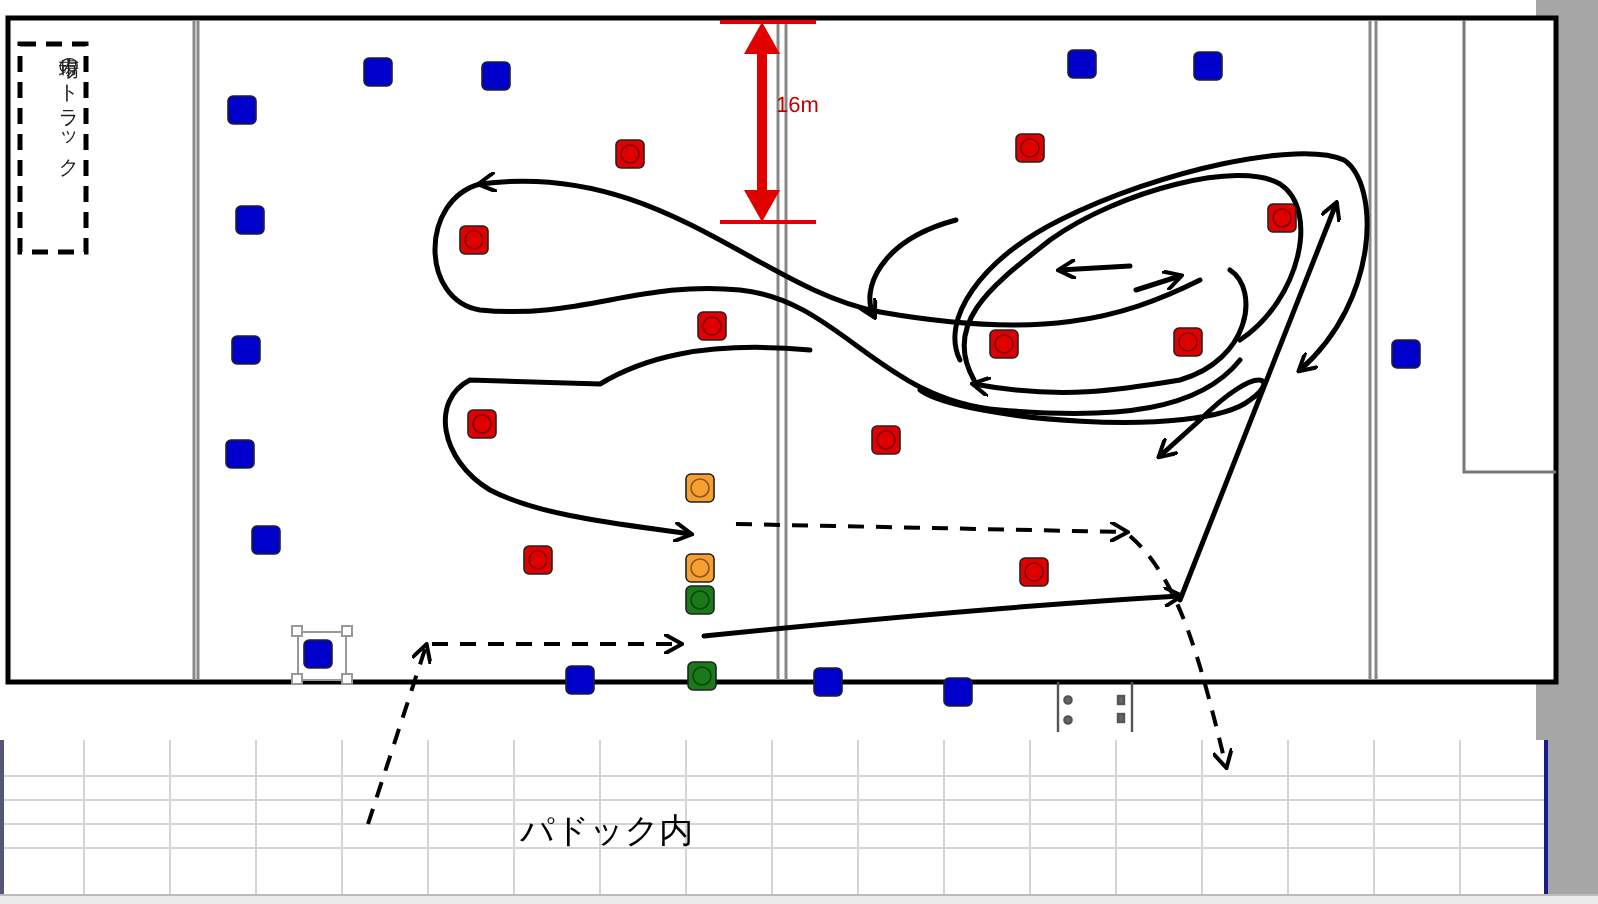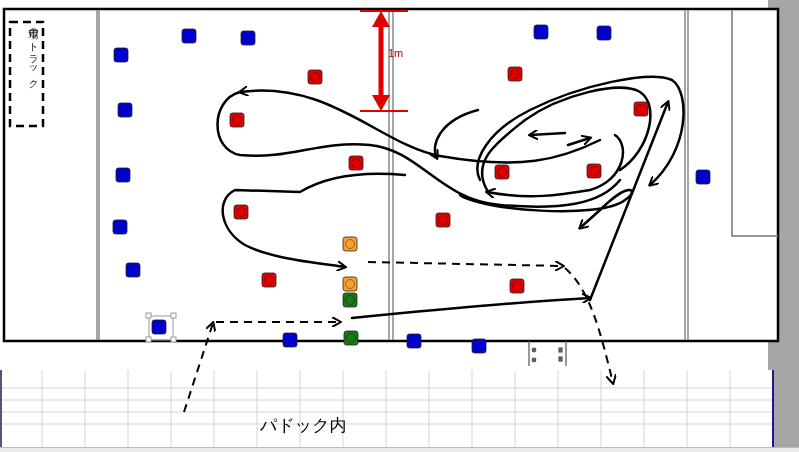--- a/index.html
+++ b/index.html
@@ -5,21 +5,21 @@
   html,body{margin:0;padding:0;background:#fff;}
   body{width:799px;height:452px;position:relative;overflow:hidden;font-family:"Liberation Sans",sans-serif;}
   .sheet-grid{position:absolute;left:0;top:370px;width:772px;height:77px;}
   .right-gray{position:absolute;left:768px;top:0;width:31px;height:370px;background:#a6a6a6;}
   .right-gray2{position:absolute;left:772px;top:370px;width:27px;height:77px;background:#a6a6a6;}
   .blue-edge{position:absolute;left:772px;top:370px;width:2px;height:78px;background:#1a1a8c;}
   .left-edge{position:absolute;left:0;top:370px;width:2px;height:78px;background:#555577;}
   .tabbar{position:absolute;left:0;top:447px;width:799px;height:5px;background:#eaeaea;border-top:1px solid #bbb;}
   svg.diagram{position:absolute;left:0;top:0;}
   .track-label{position:absolute;left:27px;top:20px;width:12px;font-size:10px;line-height:12px;color:#222;writing-mode:vertical-rl;letter-spacing:1px;}
-  .paddock-label{position:absolute;left:260px;top:414px;font-size:17px;color:#000;}
+  .paddock-label{position:absolute;left:260px;top:404px;font-size:17px;color:#000;}
   .dist-label{position:absolute;left:388px;top:47px;font-size:11px;color:#c00000;}
 </style>
 </head>
 <body>
 
 <div class="right-gray"></div>
 <div class="right-gray2"></div>
 
 <svg class="sheet-grid" width="772" height="77" viewBox="0 0 772 77">
   <g stroke="#d4d4d4" stroke-width="1">
@@ -163,14 +163,14 @@
       <rect x="343" y="277" width="14" height="14" rx="2.5" fill="#f5a030" stroke="#222" stroke-width="0.8"></rect>
       <circle cx="350" cy="284" r="4.5" fill="none" stroke="rgba(0,0,0,0.45)" stroke-width="0.8"></circle>
       <rect x="343" y="293" width="14" height="14" rx="2.5" fill="#1a7a1a" stroke="#222" stroke-width="0.8"></rect>
       <circle cx="350" cy="300" r="4.5" fill="none" stroke="rgba(0,0,0,0.45)" stroke-width="0.8"></circle>
       <rect x="344" y="331" width="14" height="14" rx="2.5" fill="#1a7a1a" stroke="#222" stroke-width="0.8"></rect>
       <circle cx="351" cy="338" r="4.5" fill="none" stroke="rgba(0,0,0,0.45)" stroke-width="0.8"></circle>
     </g>
 </svg>
 
 <div class="track-label">市場のトラック</div>
-<div class="dist-label">1m</div>
+<div class="dist-label">16m</div>
 <div class="paddock-label">パドック内</div>
 
 </body></html>

